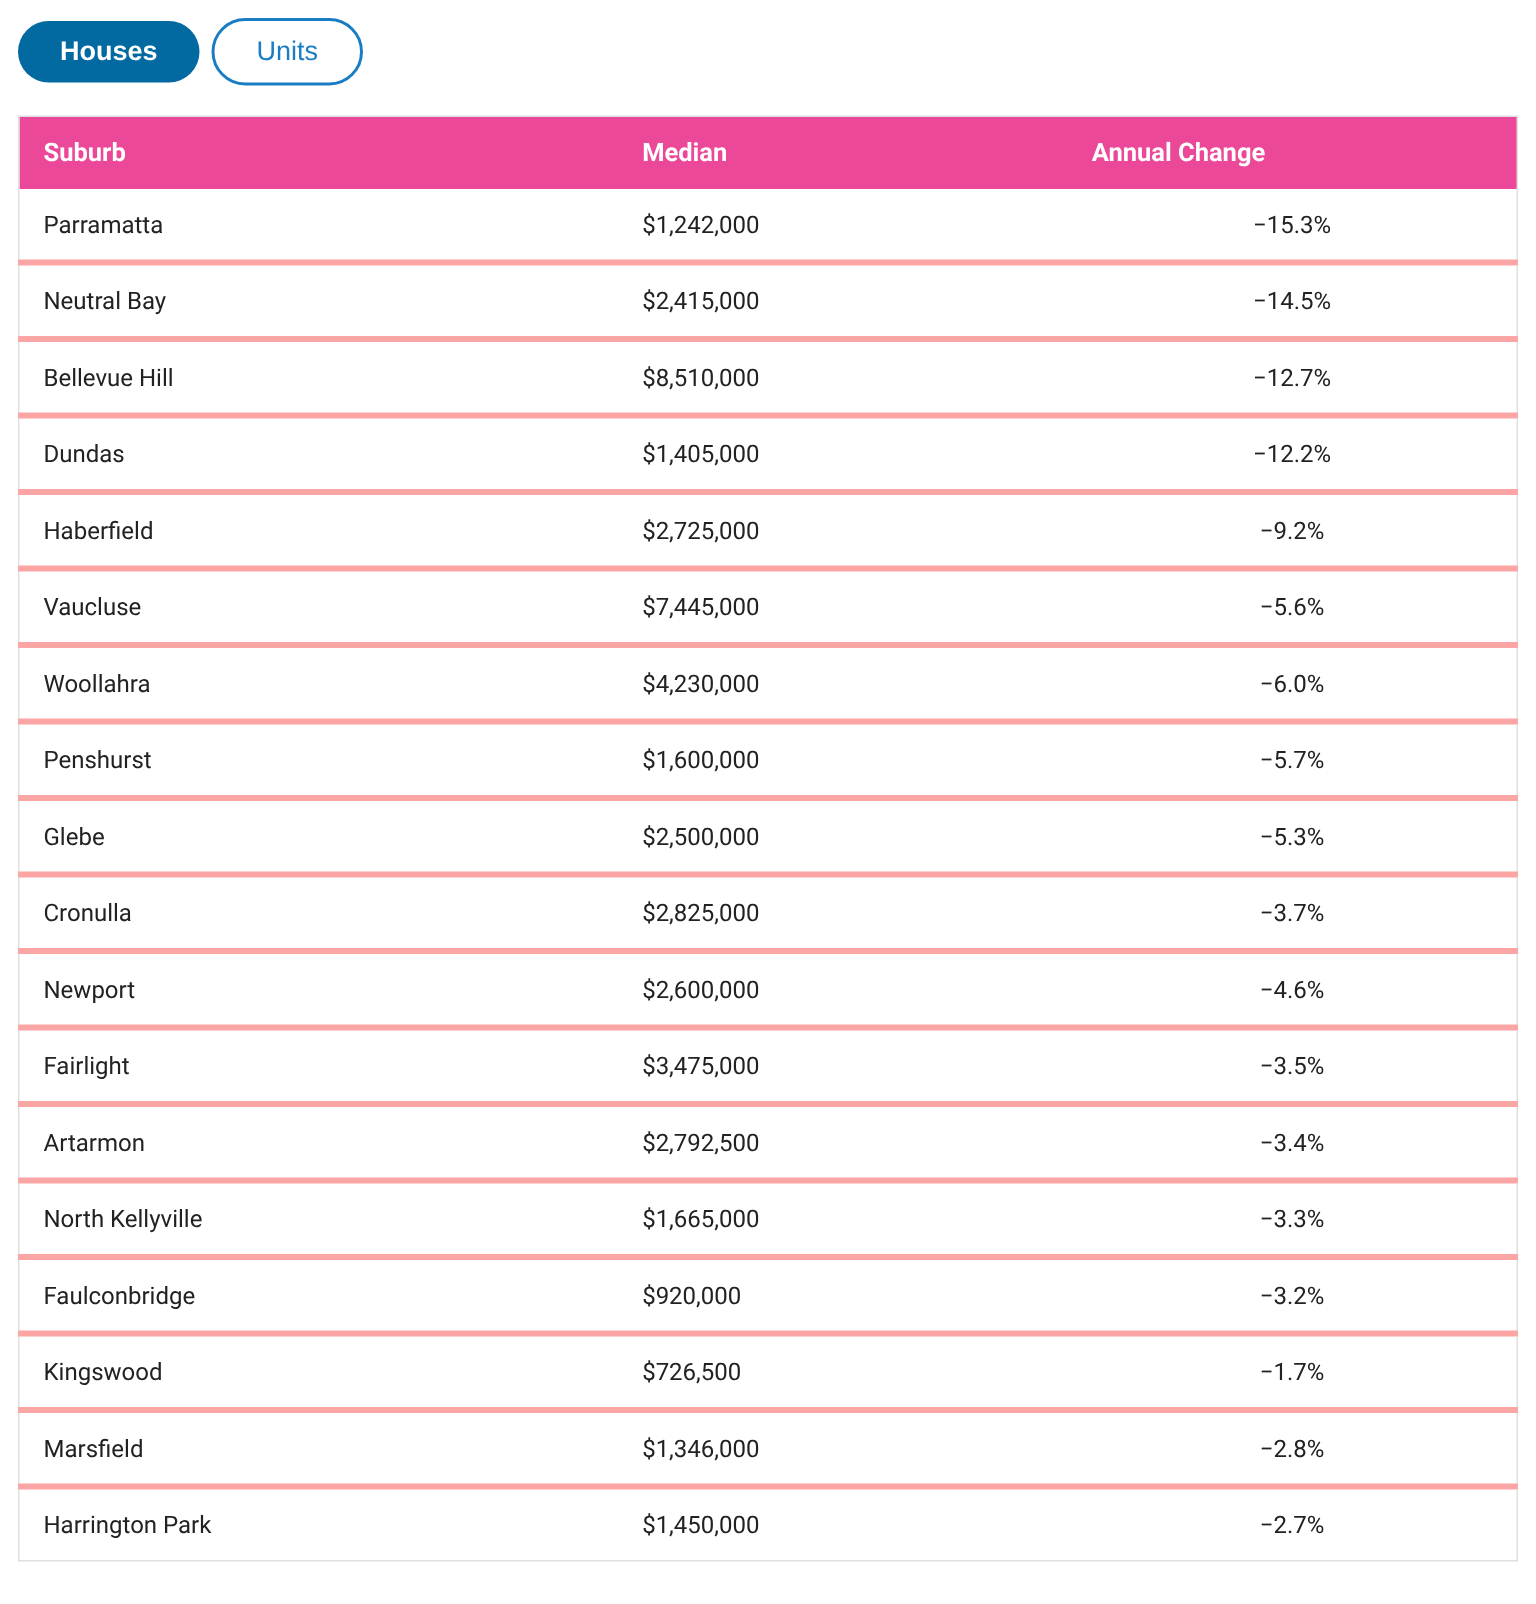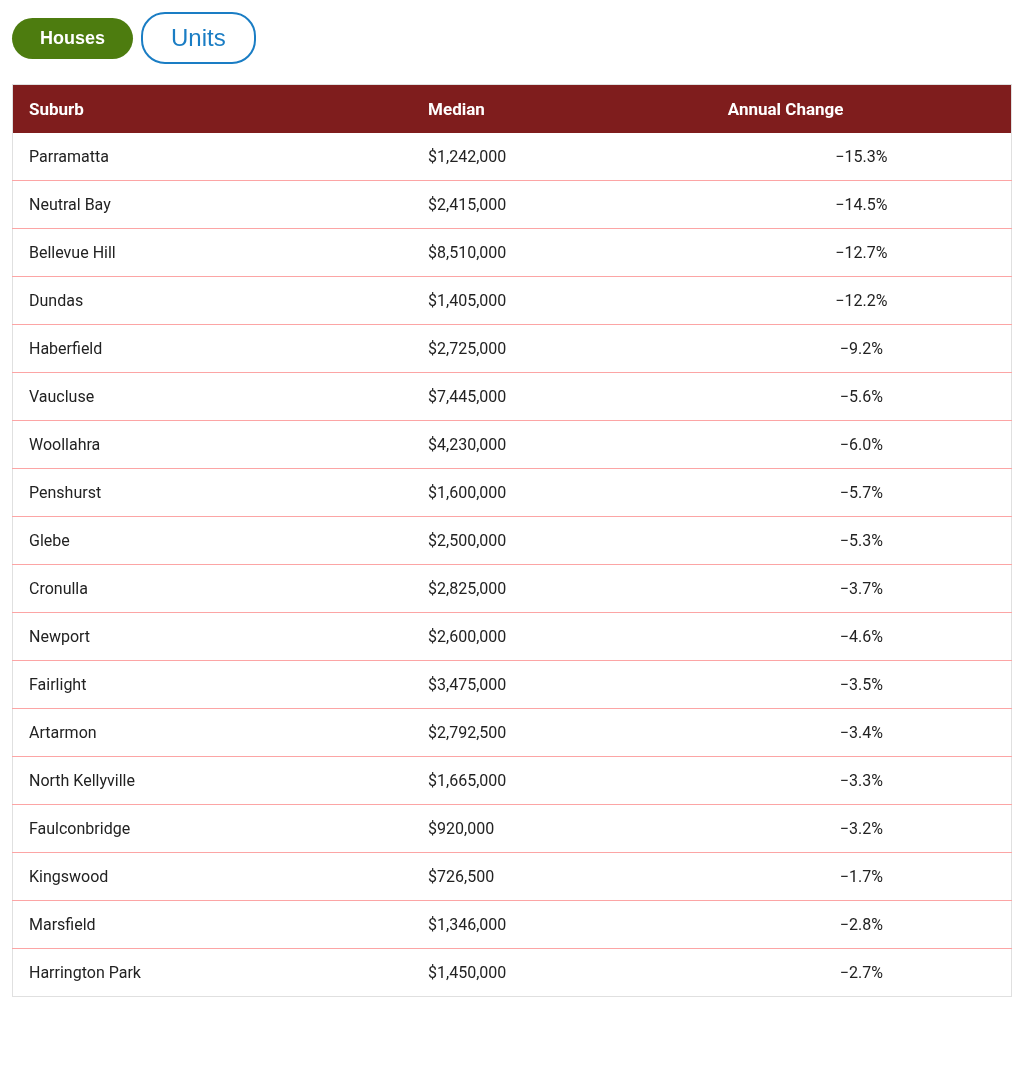--- a/index.html
+++ b/index.html
@@ -16,70 +16,70 @@
     }
 
     .tab-group {
       display: flex;
       gap: 8px;
       margin-bottom: 20px;
       align-items: center;
     }
 
     .tab-houses {
-      background: #4d7c0f;
+      background: #0369a1;
       color: #ffffff;
       border: none;
       border-radius: 24px;
       padding: 10px 28px;
       font-size: 18px;
       font-weight: 600;
       cursor: pointer;
       text-align: right;
     }
 
     .tab-units {
       background: #ffffff;
       color: #1a7dc4;
       border: 2px solid #1a7dc4;
       border-radius: 24px;
       padding: 10px 28px;
-      font-size: 24px;
+      font-size: 18px;
       font-weight: 500;
       cursor: pointer;
     }
 
     .table-container {
       width: 100%;
       border-collapse: collapse;
       border: 1px solid #e0e0e0;
     }
 
     .table-header {
-      background: #7f1d1d;
+      background: #ec4899;
     }
 
     .table-header th {
       color: #ffffff;
       font-size: 17px;
       font-weight: 700;
       padding: 14px 16px;
       text-align: left;
     }
 
     .table-header th.right-align {
       text-align: left;
     }
 
     .table-header th.center-align {
       text-align: left;
     }
 
     tbody tr {
-      border-bottom: 1px solid #fca5a5;
+      border-bottom: 4px solid #fca5a5;
     }
 
     tbody tr:last-child {
       border-bottom: none;
     }
 
     tbody td {
       padding: 14px 16px;
       font-size: 16px;
       color: #222222;

